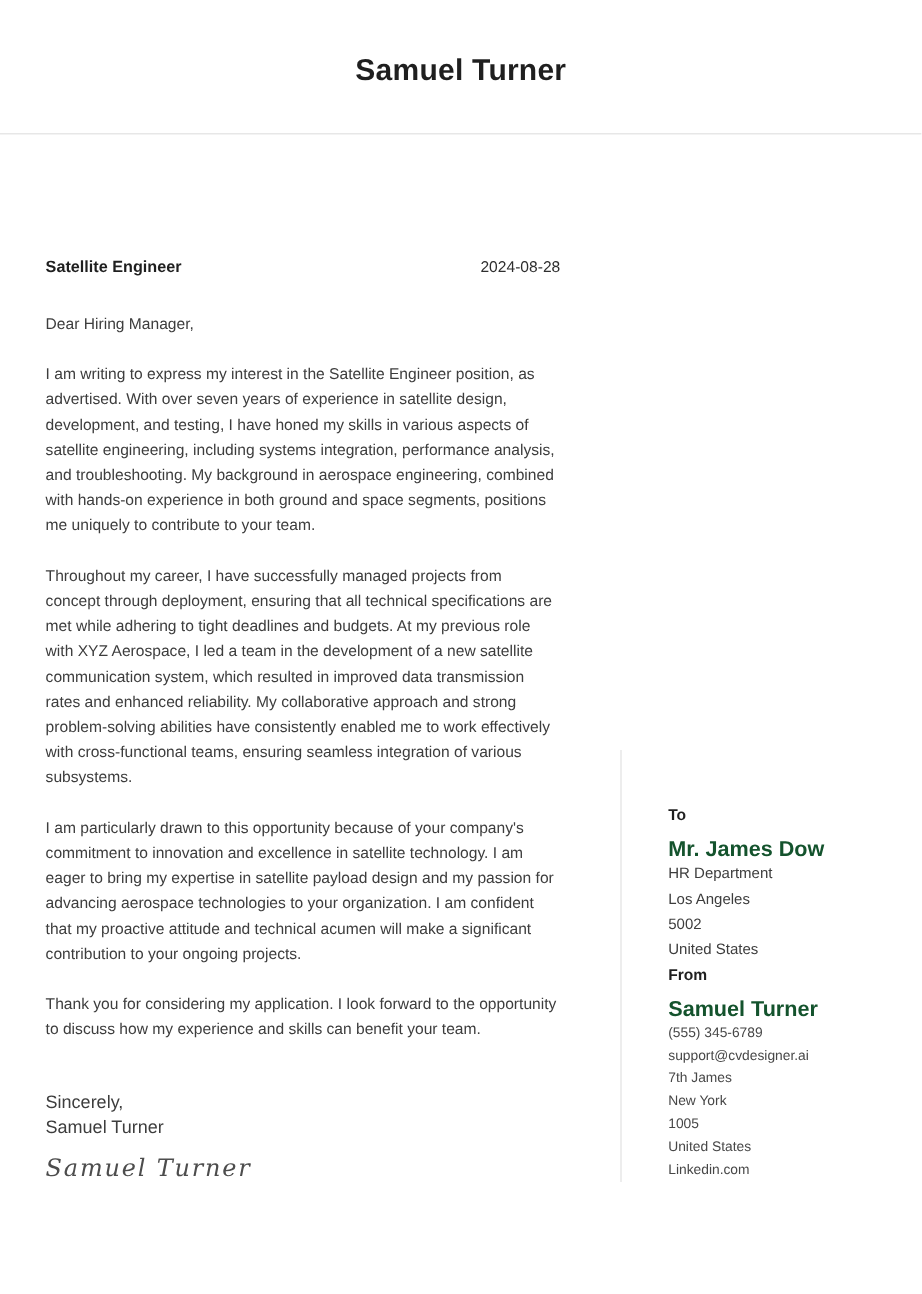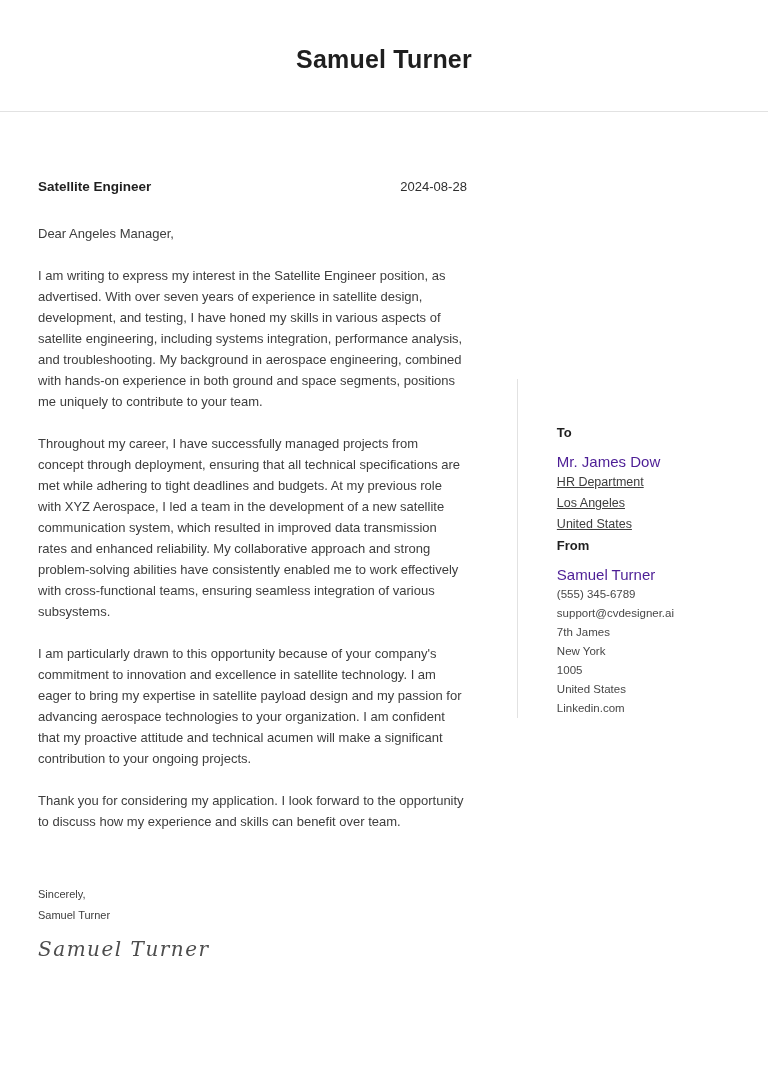--- a/index.html
+++ b/index.html
@@ -31,21 +31,21 @@
     font-size: 25px;
     font-weight: bold;
     color: #1f1f1f;
     letter-spacing: 0.2px;
   }
 
   
   .content {
     display: flex;
     height: 873px;
-    align-items: center;
+    align-items: flex-end;
     gap: 19px;
   }
   .letter-main {
     width: 511px;
     padding: 43px 31px 0 38px;
   }
   .contact-sidebar {
     width: 257px;
     border-left: 1px solid #e2e2e2;
     padding: 43px 20px 0 39px;
@@ -69,22 +69,22 @@
     color: #2e2e2e;
   }
   .salutation,
   .para {
     font-size: 13px;
     line-height: 21px;
     color: #3d3d3d;
     margin-bottom: 21px;
   }
   .closing-block {
-    margin-top: 52px;
-    font-size: 11px;
+    margin-top: 40px;
+    font-size: 15px;
     line-height: 21px;
     color: #3d3d3d;
   }
   .signature-script {
     margin-top: 11px;
     font-family: "DejaVu Serif", serif;
     font-style: italic;
     font-size: 20px;
     letter-spacing: 1.5px;
     color: #4d4d4d;
@@ -92,30 +92,29 @@
 
   
   .side-label {
     font-size: 13px;
     font-weight: bold;
     color: #1f1f1f;
     line-height: 21px;
     margin-bottom: 8px;
   }
   .side-name {
-    font-size: 15px;
-    font-weight: normal;
-    color: #4c1d95;
+    font-size: 18px;
+    font-weight: bold;
+    color: #14532d;
     line-height: 21px;
   }
   .side-line {
     font-size: 12.5px;
     line-height: 21px;
     color: #3d3d3d;
-    text-decoration: underline;
   }
   .side-line-sm {
     font-size: 11.5px;
     line-height: 19px;
     color: #474747;
   }
   .from-section { }
 </style>
 </head>
 <body>
@@ -127,42 +126,43 @@
   </header>
 
   <div class="content">
 
     <main class="letter-main">
       <div class="title-row">
         <span class="job-title">Satellite Engineer</span>
         <span class="letter-date">2024-08-28</span>
       </div>
 
-      <p class="salutation">Dear Angeles Manager,</p>
+      <p class="salutation">Dear Hiring Manager,</p>
 
       <p class="para">I am writing to express my interest in the Satellite Engineer position, as advertised. With over seven years of experience in satellite design, development, and testing, I have honed my skills in various aspects of satellite engineering, including systems integration, performance analysis, and troubleshooting. My background in aerospace engineering, combined with hands-on experience in both ground and space segments, positions me uniquely to contribute to your team.</p>
       <p class="para">Throughout my career, I have successfully managed projects from concept through deployment, ensuring that all technical specifications are met while adhering to tight deadlines and budgets. At my previous role with XYZ Aerospace, I led a team in the development of a new satellite communication system, which resulted in improved data transmission rates and enhanced reliability. My collaborative approach and strong problem-solving abilities have consistently enabled me to work effectively with cross-functional teams, ensuring seamless integration of various subsystems.</p>
       <p class="para">I am particularly drawn to this opportunity because of your company's commitment to innovation and excellence in satellite technology. I am eager to bring my expertise in satellite payload design and my passion for advancing aerospace technologies to your organization. I am confident that my proactive attitude and technical acumen will make a significant contribution to your ongoing projects.</p>
-      <p class="para">Thank you for considering my application. I look forward to the opportunity to discuss how my experience and skills can benefit over team.</p>
+      <p class="para">Thank you for considering my application. I look forward to the opportunity to discuss how my experience and skills can benefit your team.</p>
 
       <div class="closing-block">
         <div>Sincerely,</div>
         <div>Samuel Turner</div>
       </div>
 
       <div class="signature-script">Samuel Turner</div>
     </main>
 
     <aside class="contact-sidebar">
 
       <section class="to-section">
         <div class="side-label">To</div>
         <div class="side-name">Mr. James Dow</div>
         <div class="side-line">HR Department</div>
         <div class="side-line">Los Angeles</div>
+        <div class="side-line">5002</div>
         <div class="side-line">United States</div>
       </section>
 
       <section class="from-section">
         <div class="side-label">From</div>
         <div class="side-name">Samuel Turner</div>
         <div class="side-line-sm">(555) 345-6789</div>
         <div class="side-line-sm">support@cvdesigner.ai</div>
         <div class="side-line-sm">7th James</div>
         <div class="side-line-sm">New York</div>

